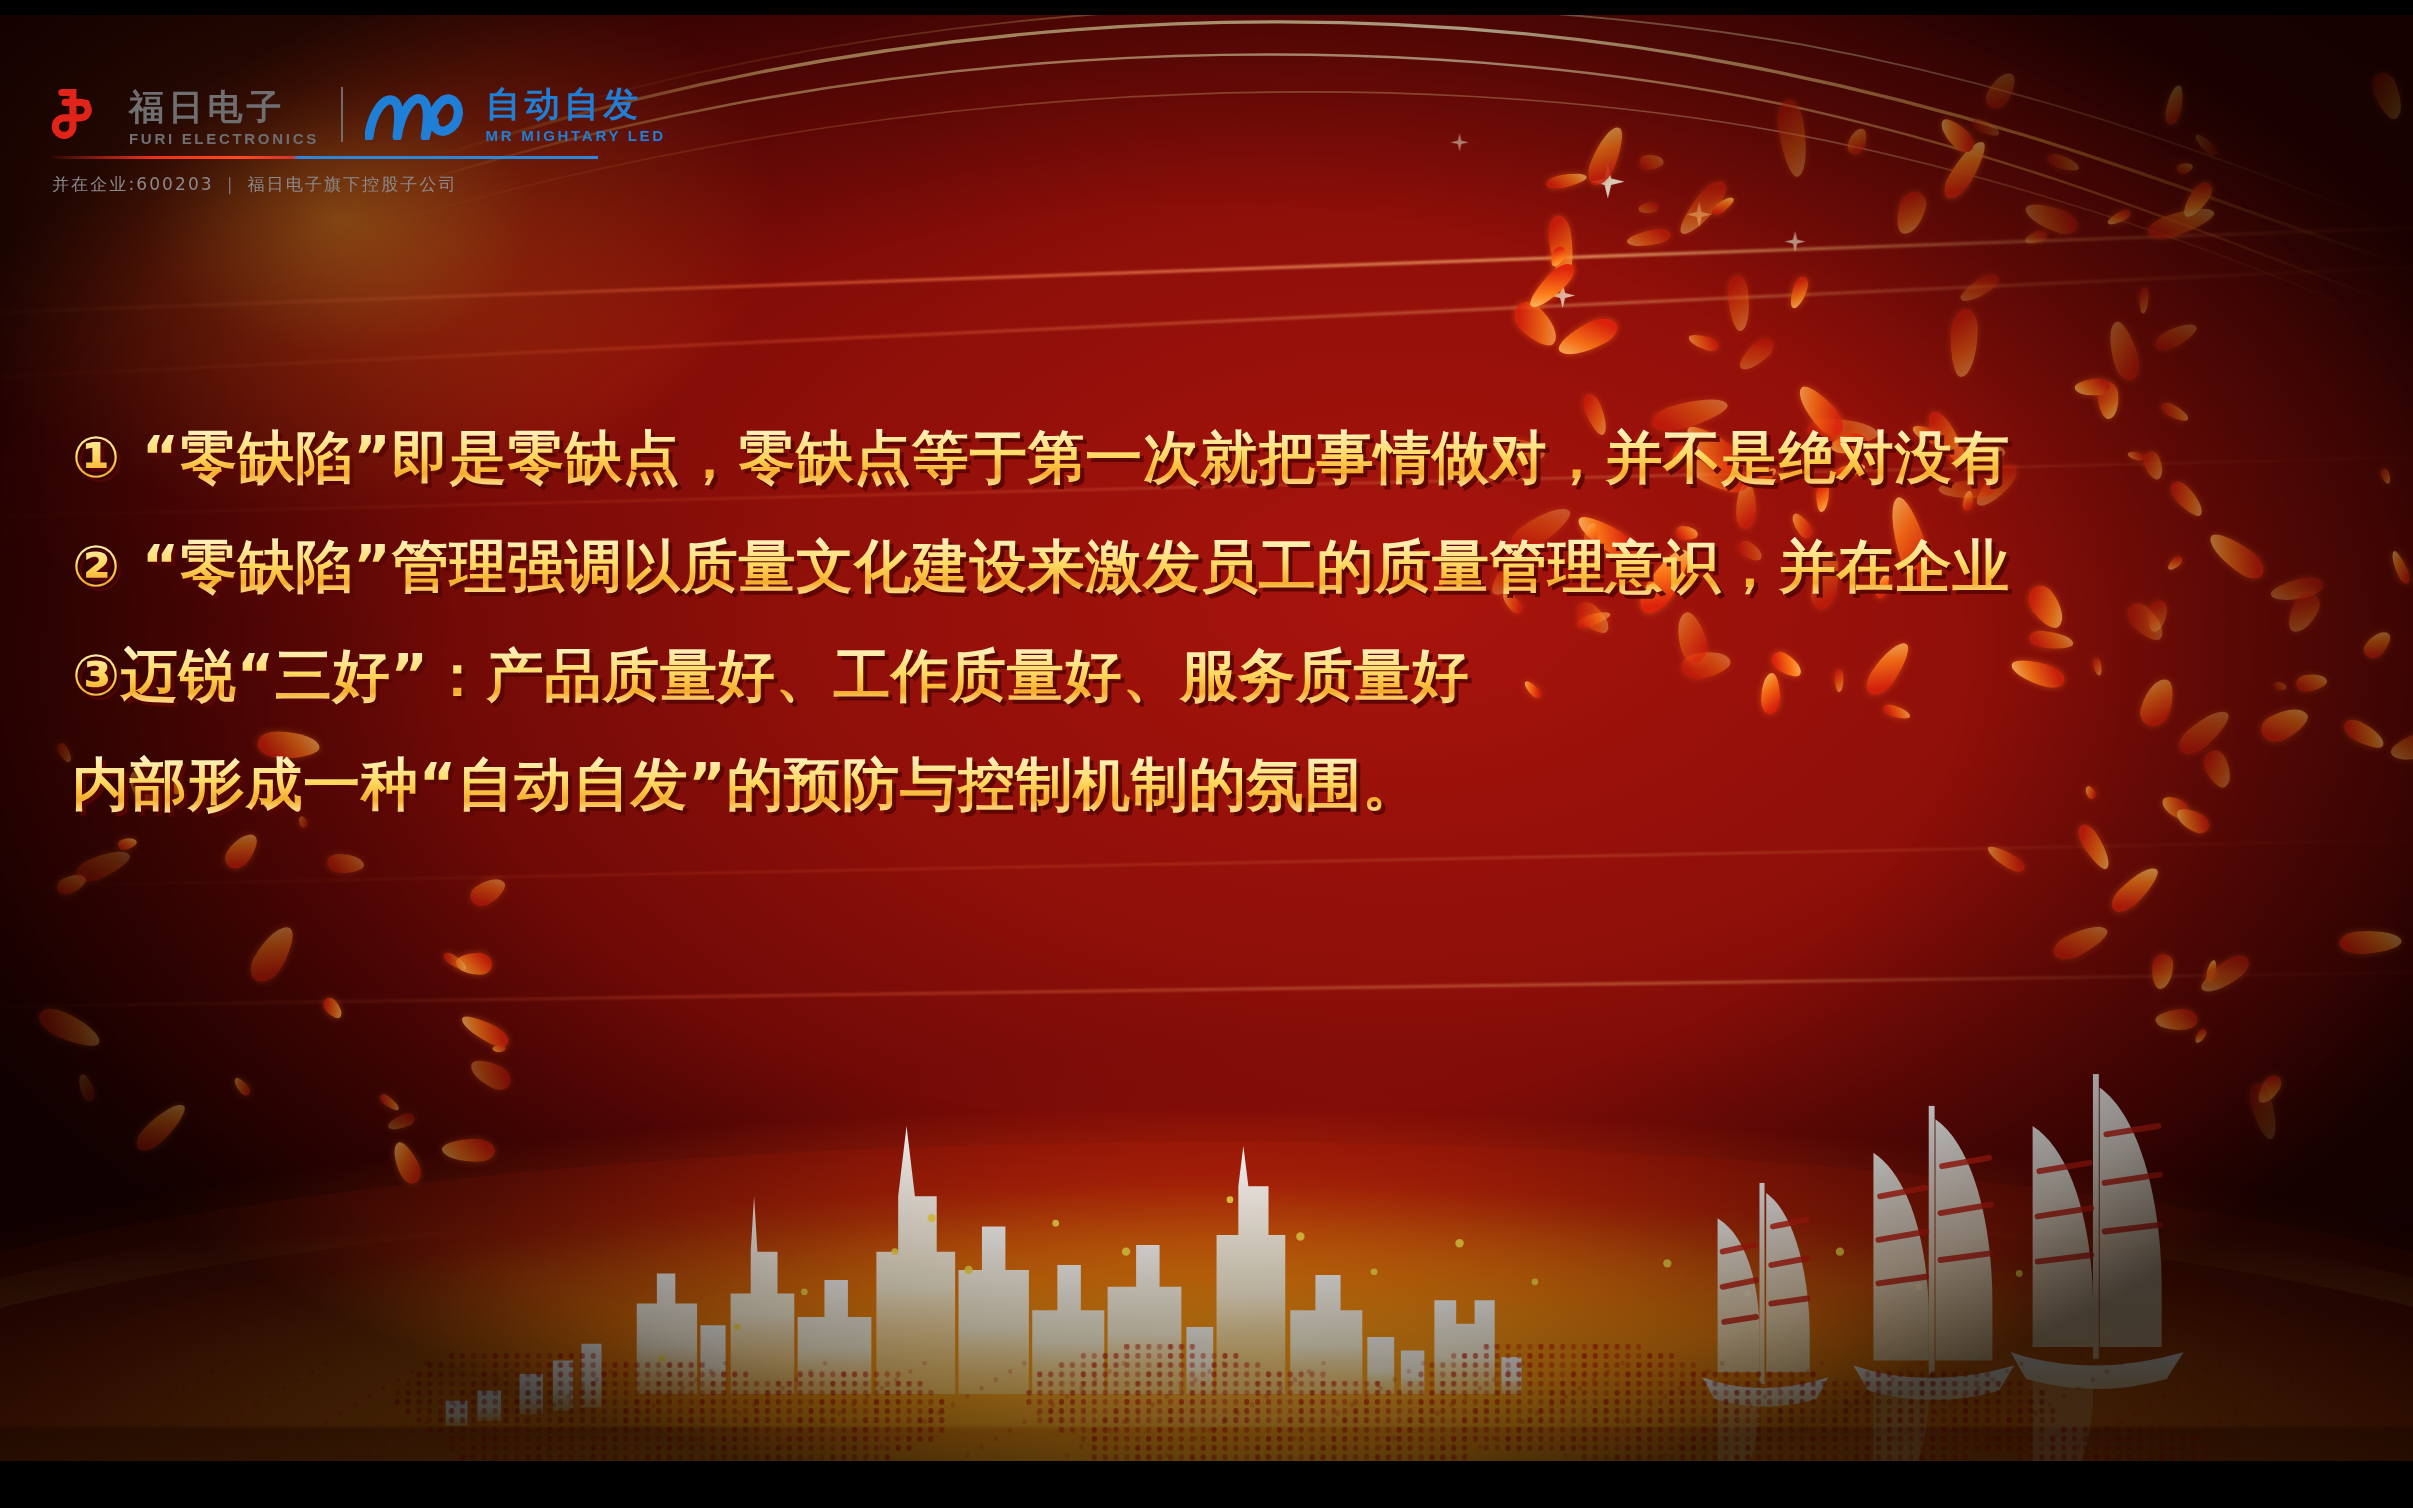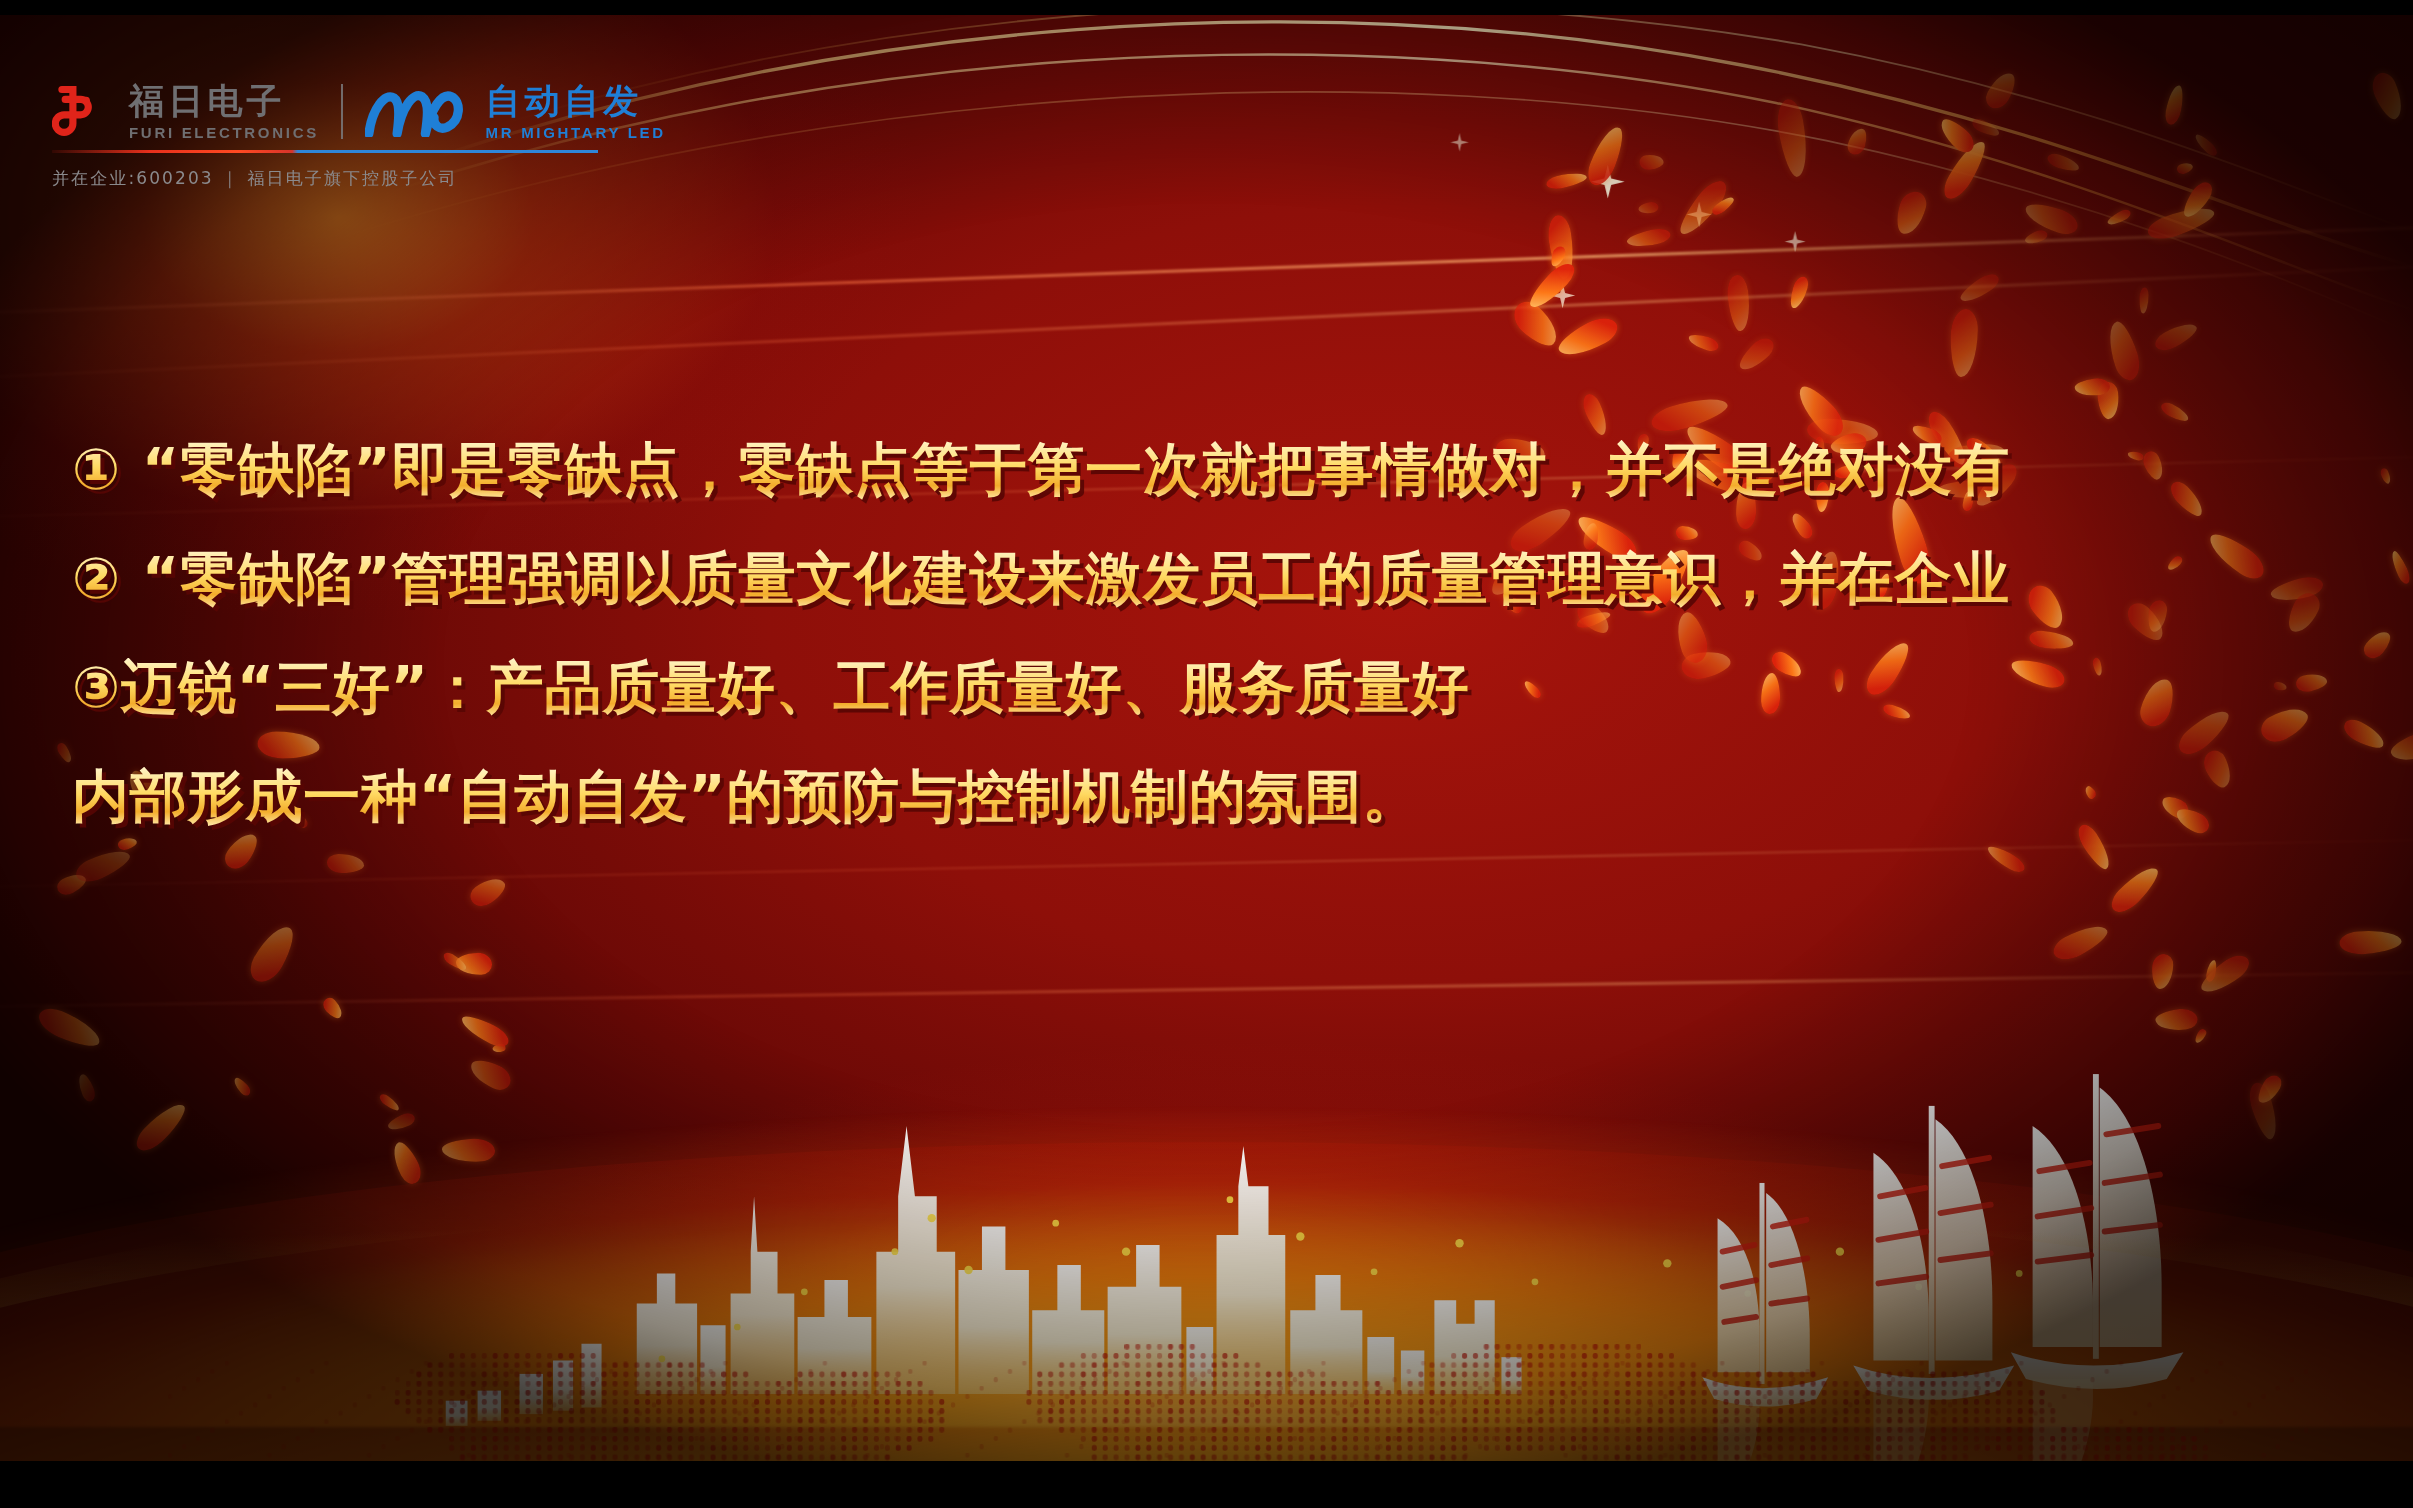--- a/index.html
+++ b/index.html
@@ -51,21 +51,21 @@
 
   
   #sceneSvg{position:absolute;left:0;bottom:0;width:2413px;height:603px;}
 
   
   #logoBlock{position:absolute;left:52px;top:84px;z-index:20;}
   .logoRow{display:flex;align-items:center;gap:22px;}
   .furiMark{width:55px;height:55px;flex:0 0 auto;}
   .furiTxt{display:flex;flex-direction:column;line-height:1;}
   .cnName{font-size:35px;font-weight:bold;color:#6f6f72;letter-spacing:4.2px;
-          font-family:"DejaVu Sans","Liberation Sans",sans-serif;}
+          font-family:"DejaVu Sans","Liberation Sans",sans-serif;margin-top:6px;}
   .enName{font-size:15px;font-weight:bold;color:#6f6f72;letter-spacing:2.7px;margin-top:5.9px;
           font-family:"Liberation Sans",sans-serif;}
   .divider{width:1.7px;height:55px;background:#7a7a7d;opacity:.85;}
   .mrMark{width:99px;height:50px;flex:0 0 auto;}
   .mrTxt{display:flex;flex-direction:column;line-height:1;}
   .mrCn{font-size:35px;font-weight:bold;color:#1f7fd6;letter-spacing:4.2px;
         font-family:"DejaVu Sans","Liberation Sans",sans-serif;}
   .mrEn{font-size:15px;font-weight:bold;color:#1f7fd6;letter-spacing:2.7px;margin-top:5.9px;
         font-family:"Liberation Sans",sans-serif;}
   #ruleLine{position:relative;margin-top:10px;width:546px;height:3.4px;
@@ -75,21 +75,21 @@
 
   
   #title{position:absolute;left:74px;top:245px;z-index:25;
          font-family:"DejaVu Sans","Liberation Sans",sans-serif;
          font-size:124px;font-weight:bold;letter-spacing:1.7px;white-space:nowrap;
          color:#ffd469;
          background:linear-gradient(180deg,#fff0b8 0%,#ffd45e 42%,#f7b93a 72%,#ffe394 100%);
          -webkit-background-clip:text;background-clip:text;-webkit-text-fill-color:transparent;
          filter:drop-shadow(5.9px 6.7px 0 rgba(92,6,4,.92)) drop-shadow(0 0 20px rgba(255,170,40,.35));}
 
-  #body{position:absolute;left:72px;top:440px;width:2263px;z-index:25;}
+  #body{position:absolute;left:72px;top:428px;width:2263px;z-index:25;}
   .pline{font-family:"DejaVu Sans","Liberation Sans",sans-serif;
          font-size:57px;font-weight:bold;letter-spacing:0.8px;white-space:nowrap;
          margin:0 0 49px 0;line-height:1.05;
          color:#ffd469;
          background:linear-gradient(180deg,#fff4c8 0%,#ffd961 46%,#f3ad2c 76%,#ffe9a6 100%);
          -webkit-background-clip:text;background-clip:text;-webkit-text-fill-color:transparent;
          filter:drop-shadow(4.2px 4.2px 0 rgba(88,5,3,.9));}
   .pline:last-child{margin-bottom:0;}
 </style>
 </head>

